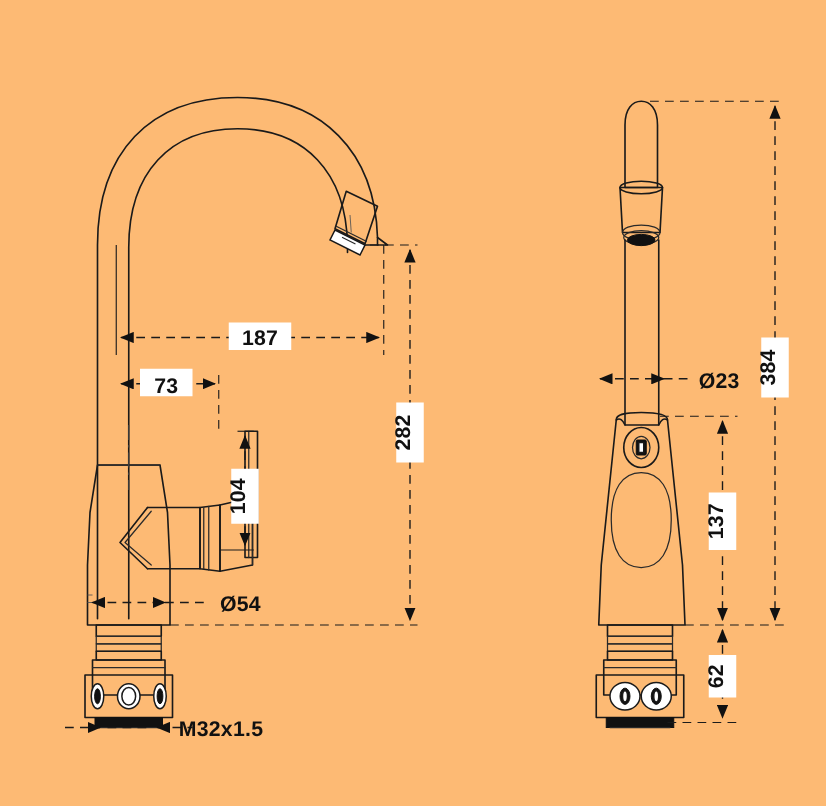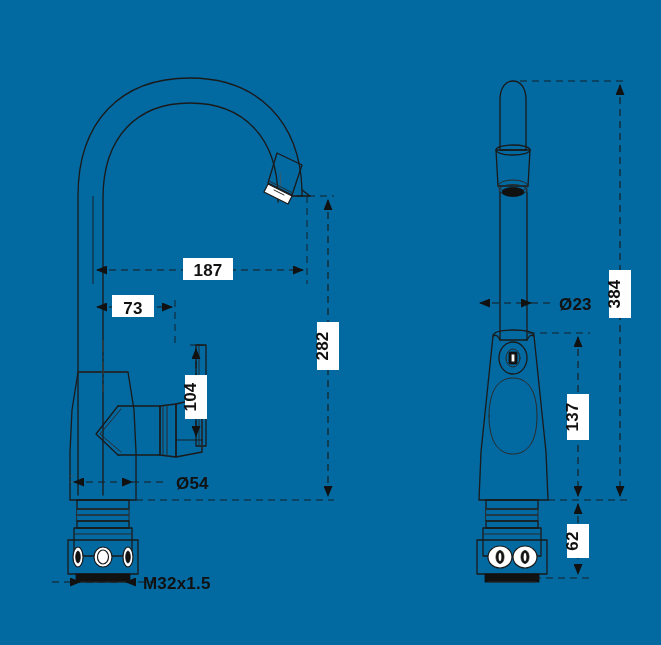--- a/index.html
+++ b/index.html
@@ -10,21 +10,21 @@
   body {
     width: 661px;
     height: 645px;
     font-family: "Liberation Sans", sans-serif;
     overflow: hidden;
   }
   #drawing-root {
     position: relative;
     width: 661px;
     height: 645px;
-    background: #0369a1;
+    background: #fdba74;
   }
   svg#tech-drawing {
     display: block;
     width: 661px;
     height: 645px;
   }
   .outline {
     fill: none;
     stroke: #1a1a1a;
     stroke-width: 1.3;

